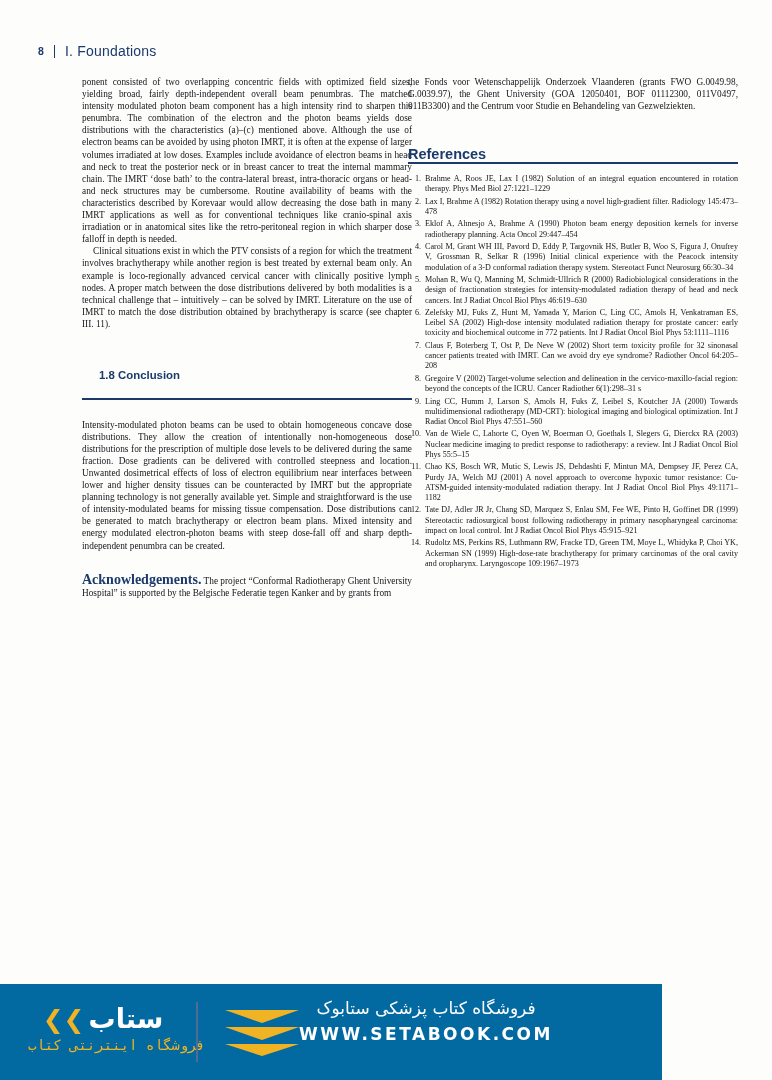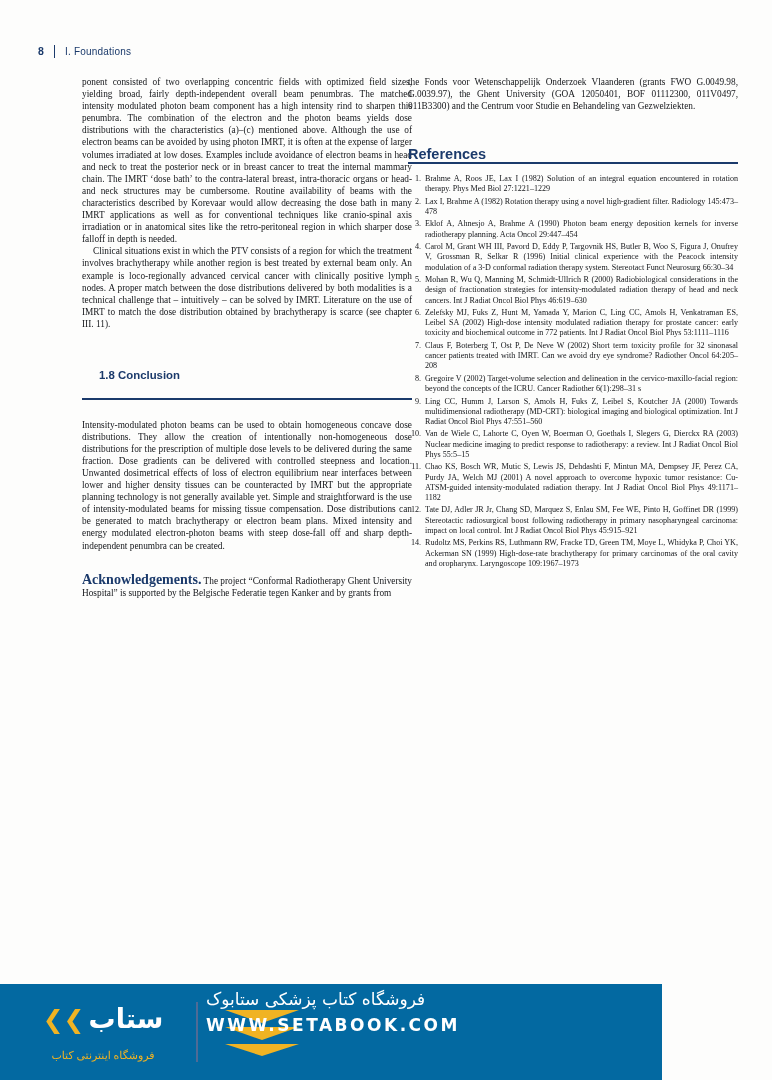--- a/index.html
+++ b/index.html
@@ -40,21 +40,21 @@
     width: 16px;
   }
   .header .rule {
     width: 1px;
     height: 13px;
     background: #1b3a6b;
     margin-right: 10px;
   }
   .header .htitle {
     font-family: "Liberation Sans", sans-serif;
-    font-size: 10px;
+    font-size: 14px;
     letter-spacing: 0.2px;
     color: #1b3a6b;
   }
 
   
   .col {
     position: absolute;
     top: 76px;
     width: 330px;
   }
@@ -164,24 +164,24 @@
     letter-spacing: 1px;
     line-height: 34px;
     white-space: nowrap;
   }
   .footer .logo-left .fa .chev {
     color: #f0b323;
     font-size: 25px;
     margin-right: 4px;
   }
   .footer .logo-left .sub {
-    font-family: Liberation Serif, serif;
-    font-size: 11px;
+    font-family: Liberation Mono, monospace;
+    font-size: 14px;
     color: #f0b323;
-    margin-top: 12px;
+    margin-top: 0;
     white-space: nowrap;
   }
   .footer .vdiv {
     position: absolute;
     left: 196px;
     top: 18px;
     width: 1.5px;
     height: 60px;
     background: #4f6b96;
   }
@@ -200,23 +200,23 @@
     background: #f0b323;
     clip-path: polygon(0 0, 100% 0, 50% 100%);
   }
   .footer .mark .bar.b1 { top: 0; }
   .footer .mark .bar.b2 { top: 17px; }
   .footer .mark .bar.b3 { top: 34px; height: 12px; }
 
   .footer .right {
     position: absolute;
     right: 16px;
-    top: 5px;
+    top: 14px;
     width: 440px;
-    text-align: left;
+    text-align: center;
   }
   .footer .right .fa2 {
     font-family: "DejaVu Sans", sans-serif;
     font-size: 17px;
     direction: rtl;
     margin-bottom: 6px;
     white-space: nowrap;
   }
   .footer .right .url {
     font-family: "DejaVu Sans", sans-serif;

